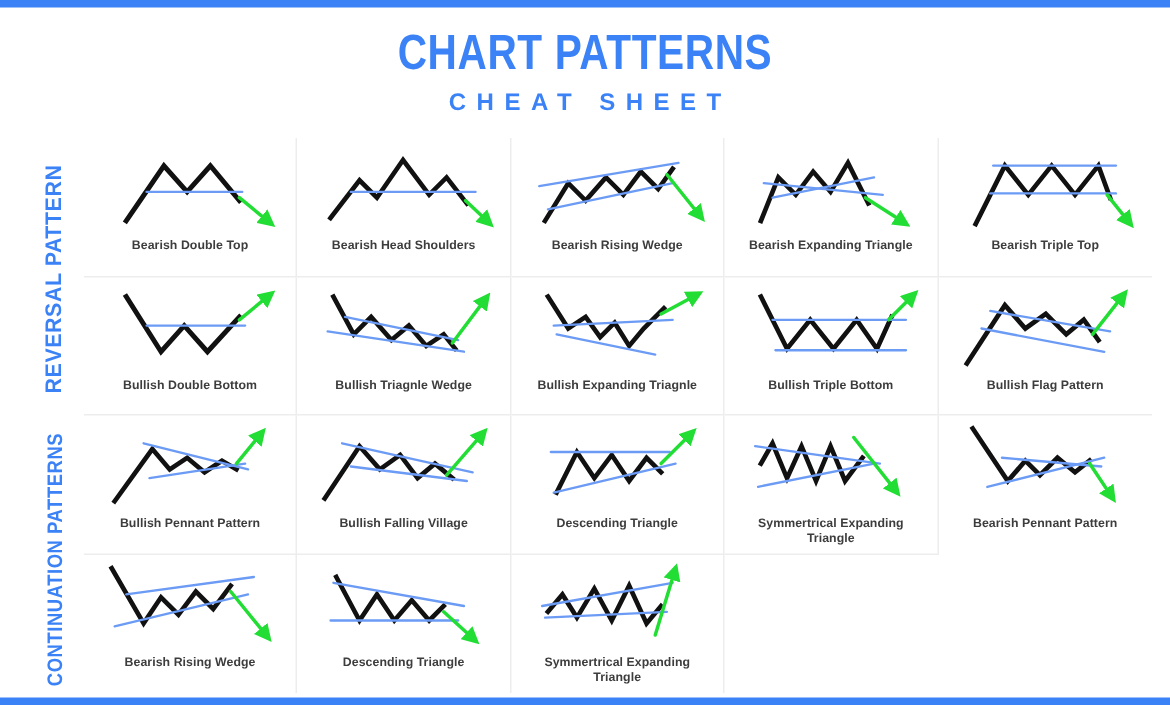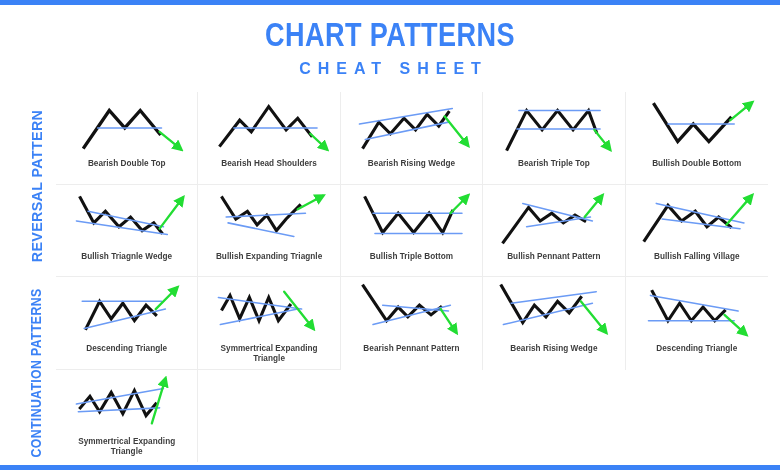--- a/index.html
+++ b/index.html
@@ -145,20 +145,36 @@
         <div class="caption">Bearish Rising Wedge</div>
       </div>
       <div class="cell">
         <div class="figure">
           <svg viewBox="0 0 140 60" preserveAspectRatio="xMidYMid meet">
             <defs>
               <marker id="ah" viewBox="0 0 10 10" refX="7" refY="5" markerWidth="5" markerHeight="5" orient="auto-start-reverse">
   <path d="M 0 0 L 10 5 L 0 10 z" fill="#22dd33"></path>
               </marker>
             </defs>
+            <polyline points="22,52 34,22 46,34 58,18 70,32 82,12 96,40" fill="none" stroke="#111111" stroke-width="3.2" stroke-linecap="square" stroke-linejoin="miter"></polyline>
+            <line x1="24" y1="26" x2="106" y2="34" stroke="#6b9bf5" stroke-width="1.6" stroke-linecap="round"></line>
+            <line x1="30" y1="36" x2="100" y2="22" stroke="#6b9bf5" stroke-width="1.6" stroke-linecap="round"></line>
+            <line x1="94" y1="36" x2="122" y2="54" stroke="#22dd33" stroke-width="2.4" stroke-linecap="round" marker-end="url(#ah)"></line>
+          </svg>
+        </div>
+        <div class="caption">Bearish Expanding Triangle</div>
+      </div>
+      <div class="cell">
+        <div class="figure">
+          <svg viewBox="0 0 140 60" preserveAspectRatio="xMidYMid meet">
+            <defs>
+              <marker id="ah" viewBox="0 0 10 10" refX="7" refY="5" markerWidth="5" markerHeight="5" orient="auto-start-reverse">
+  <path d="M 0 0 L 10 5 L 0 10 z" fill="#22dd33"></path>
+              </marker>
+            </defs>
             <polyline points="22,54 42,14 58,34 74,14 90,34 106,14 114,36" fill="none" stroke="#111111" stroke-width="3.2" stroke-linecap="square" stroke-linejoin="miter"></polyline>
             <line x1="34" y1="14" x2="118" y2="14" stroke="#6b9bf5" stroke-width="1.6" stroke-linecap="round"></line>
             <line x1="32" y1="33" x2="118" y2="33" stroke="#6b9bf5" stroke-width="1.6" stroke-linecap="round"></line>
             <line x1="112" y1="34" x2="128" y2="54" stroke="#22dd33" stroke-width="2.4" stroke-linecap="round" marker-end="url(#ah)"></line>
           </svg>
         </div>
         <div class="caption">Bearish Triple Top</div>
       </div>
       <div class="cell">
         <div class="figure">
@@ -224,20 +240,36 @@
         <div class="caption">Bullish Triple Bottom</div>
       </div>
       <div class="cell">
         <div class="figure">
           <svg viewBox="0 0 140 60" preserveAspectRatio="xMidYMid meet">
             <defs>
               <marker id="ah" viewBox="0 0 10 10" refX="7" refY="5" markerWidth="5" markerHeight="5" orient="auto-start-reverse">
   <path d="M 0 0 L 10 5 L 0 10 z" fill="#22dd33"></path>
               </marker>
             </defs>
+            <polyline points="16,54 42,14 56,30 70,20 84,34 96,24 106,38" fill="none" stroke="#111111" stroke-width="3.2" stroke-linecap="square" stroke-linejoin="miter"></polyline>
+            <line x1="32" y1="18" x2="114" y2="32" stroke="#6b9bf5" stroke-width="1.6" stroke-linecap="round"></line>
+            <line x1="26" y1="30" x2="110" y2="46" stroke="#6b9bf5" stroke-width="1.6" stroke-linecap="round"></line>
+            <line x1="102" y1="34" x2="124" y2="6" stroke="#22dd33" stroke-width="2.4" stroke-linecap="round" marker-end="url(#ah)"></line>
+          </svg>
+        </div>
+        <div class="caption">Bullish Flag Pattern</div>
+      </div>
+      <div class="cell">
+        <div class="figure">
+          <svg viewBox="0 0 140 60" preserveAspectRatio="xMidYMid meet">
+            <defs>
+              <marker id="ah" viewBox="0 0 10 10" refX="7" refY="5" markerWidth="5" markerHeight="5" orient="auto-start-reverse">
+  <path d="M 0 0 L 10 5 L 0 10 z" fill="#22dd33"></path>
+              </marker>
+            </defs>
             <polyline points="18,54 44,18 56,32 68,24 80,34 92,26 102,32" fill="none" stroke="#111111" stroke-width="3.2" stroke-linecap="square" stroke-linejoin="miter"></polyline>
             <line x1="38" y1="14" x2="110" y2="32" stroke="#6b9bf5" stroke-width="1.6" stroke-linecap="round"></line>
             <line x1="42" y1="38" x2="108" y2="28" stroke="#6b9bf5" stroke-width="1.6" stroke-linecap="round"></line>
             <line x1="102" y1="28" x2="120" y2="6" stroke="#22dd33" stroke-width="2.4" stroke-linecap="round" marker-end="url(#ah)"></line>
           </svg>
         </div>
         <div class="caption">Bullish Pennant Pattern</div>
       </div>
       <div class="cell">
         <div class="figure">

